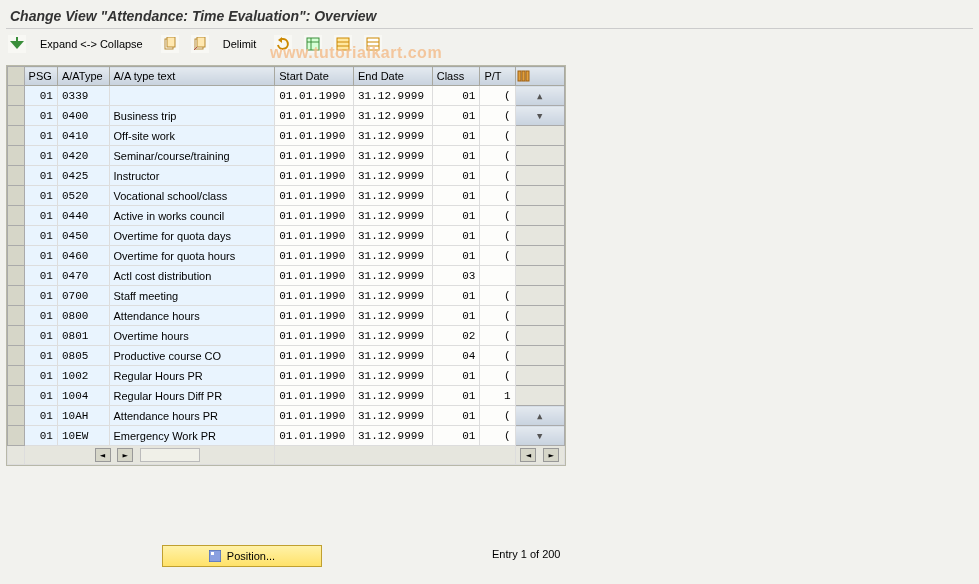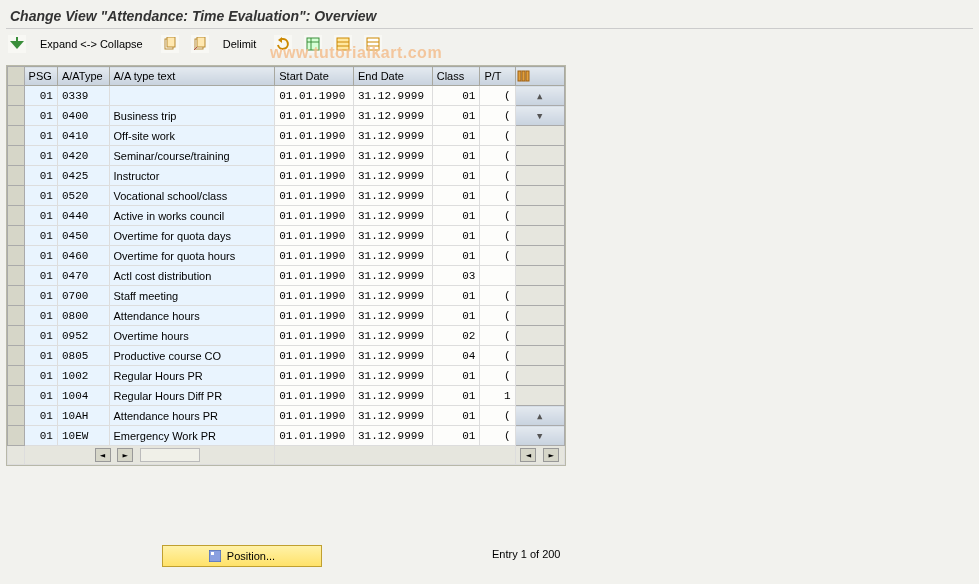--- a/index.html
+++ b/index.html
@@ -348,21 +348,21 @@
           <td class="text">Attendance hours</td>
           <td class="sdate mono">01.01.1990</td>
           <td class="edate mono">31.12.9999</td>
           <td class="class">01</td>
           <td class="pt">(</td>
           <td class="scrollcol vtrack"></td>
         </tr>
         <tr>
           <td class="rowsel"></td>
           <td class="psg">01</td>
-          <td class="aatype">0952</td>
+          <td class="aatype">0801</td>
           <td class="text">Overtime hours</td>
           <td class="sdate mono">01.01.1990</td>
           <td class="edate mono">31.12.9999</td>
           <td class="class">02</td>
           <td class="pt">(</td>
           <td class="scrollcol vtrack"></td>
         </tr>
         <tr>
           <td class="rowsel"></td>
           <td class="psg">01</td>

